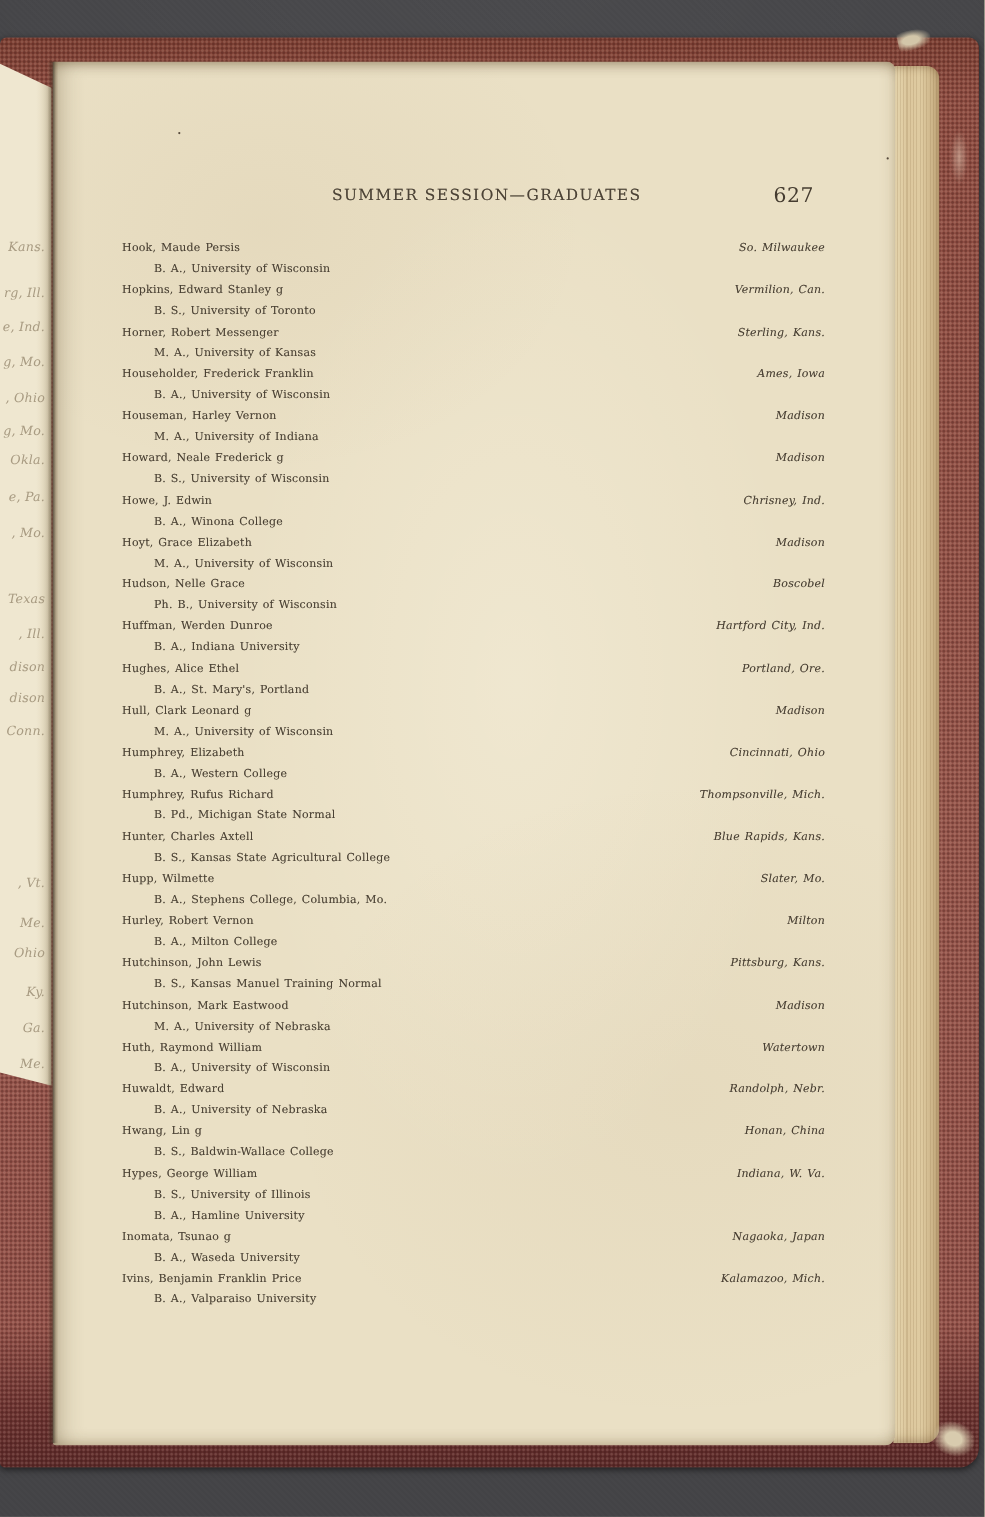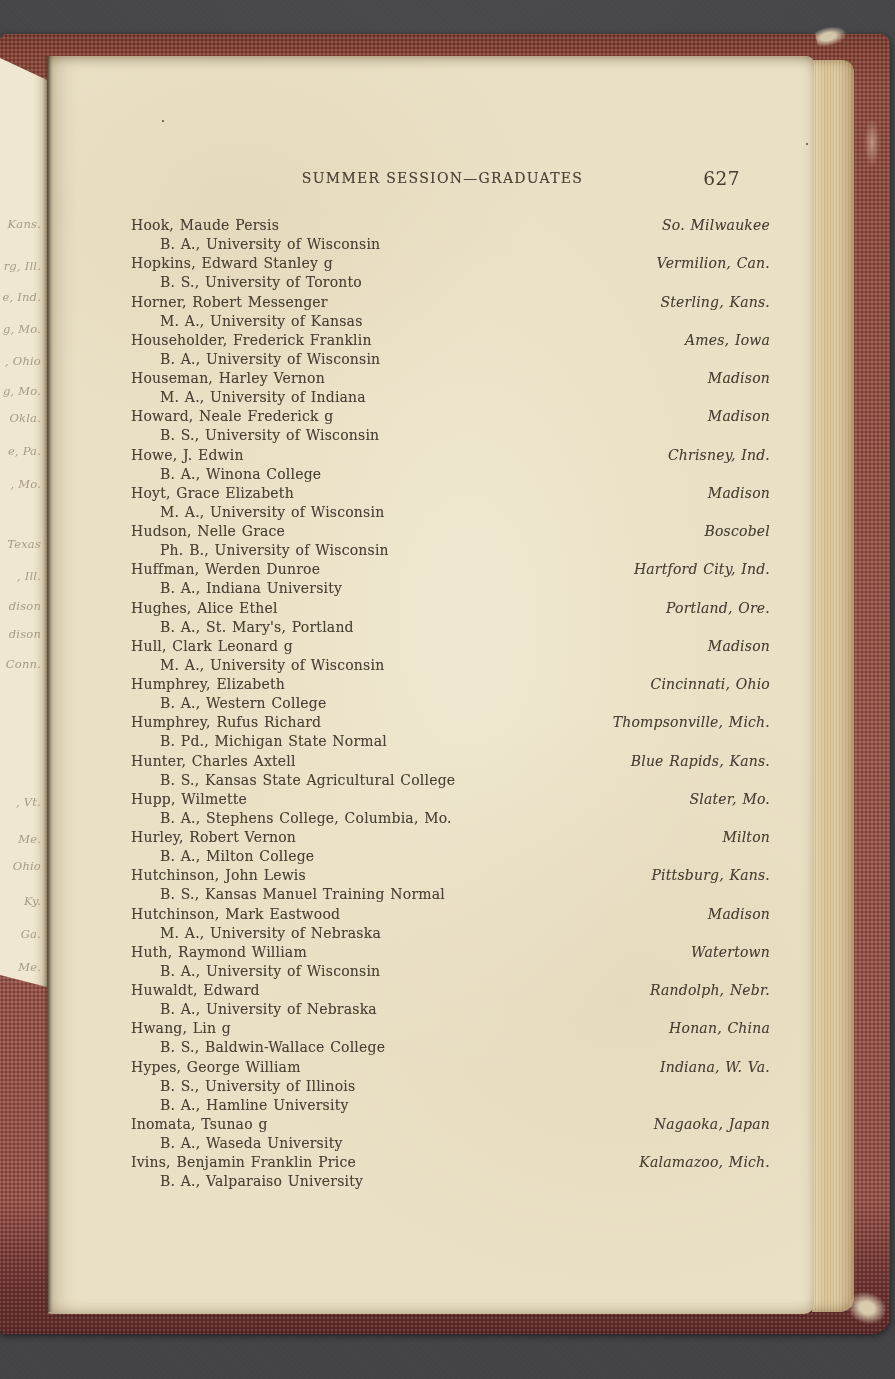--- a/index.html
+++ b/index.html
@@ -64,22 +64,22 @@
   .head-title{
     display:block;text-align:center;
     font-size:14px;letter-spacing:1.3px;color:#4c4336;
     text-shadow:0 0 .5px rgba(76,67,54,.45);
   }
   .head-page{
     position:absolute;right:22px;top:-2px;
     font-size:18.5px;letter-spacing:.5px;color:#453c30;
   }
   .entries{
-    position:absolute;left:83px;top:160px;width:639px;
-    font-size:14px;line-height:19.12px;
+    position:absolute;left:63px;top:160px;width:639px;
+    font-size:10px;line-height:19.12px;
     color:#4a4134;letter-spacing:.2px;word-spacing:1px;
     text-shadow:0 0 .4px rgba(74,65,52,.35);
   }
   .entry-row1{display:flex;justify-content:space-between;}
   .g-name{white-space:nowrap;}
   .g-loc{font-style:italic;white-space:nowrap;color:#473e32;}
   .entry-row2{padding-left:29px;}
   .speck{position:absolute;width:2px;height:2px;border-radius:50%;background:#55483a;}
   .fray-top{
     position:absolute;left:816px;top:27px;width:30px;height:18px;

